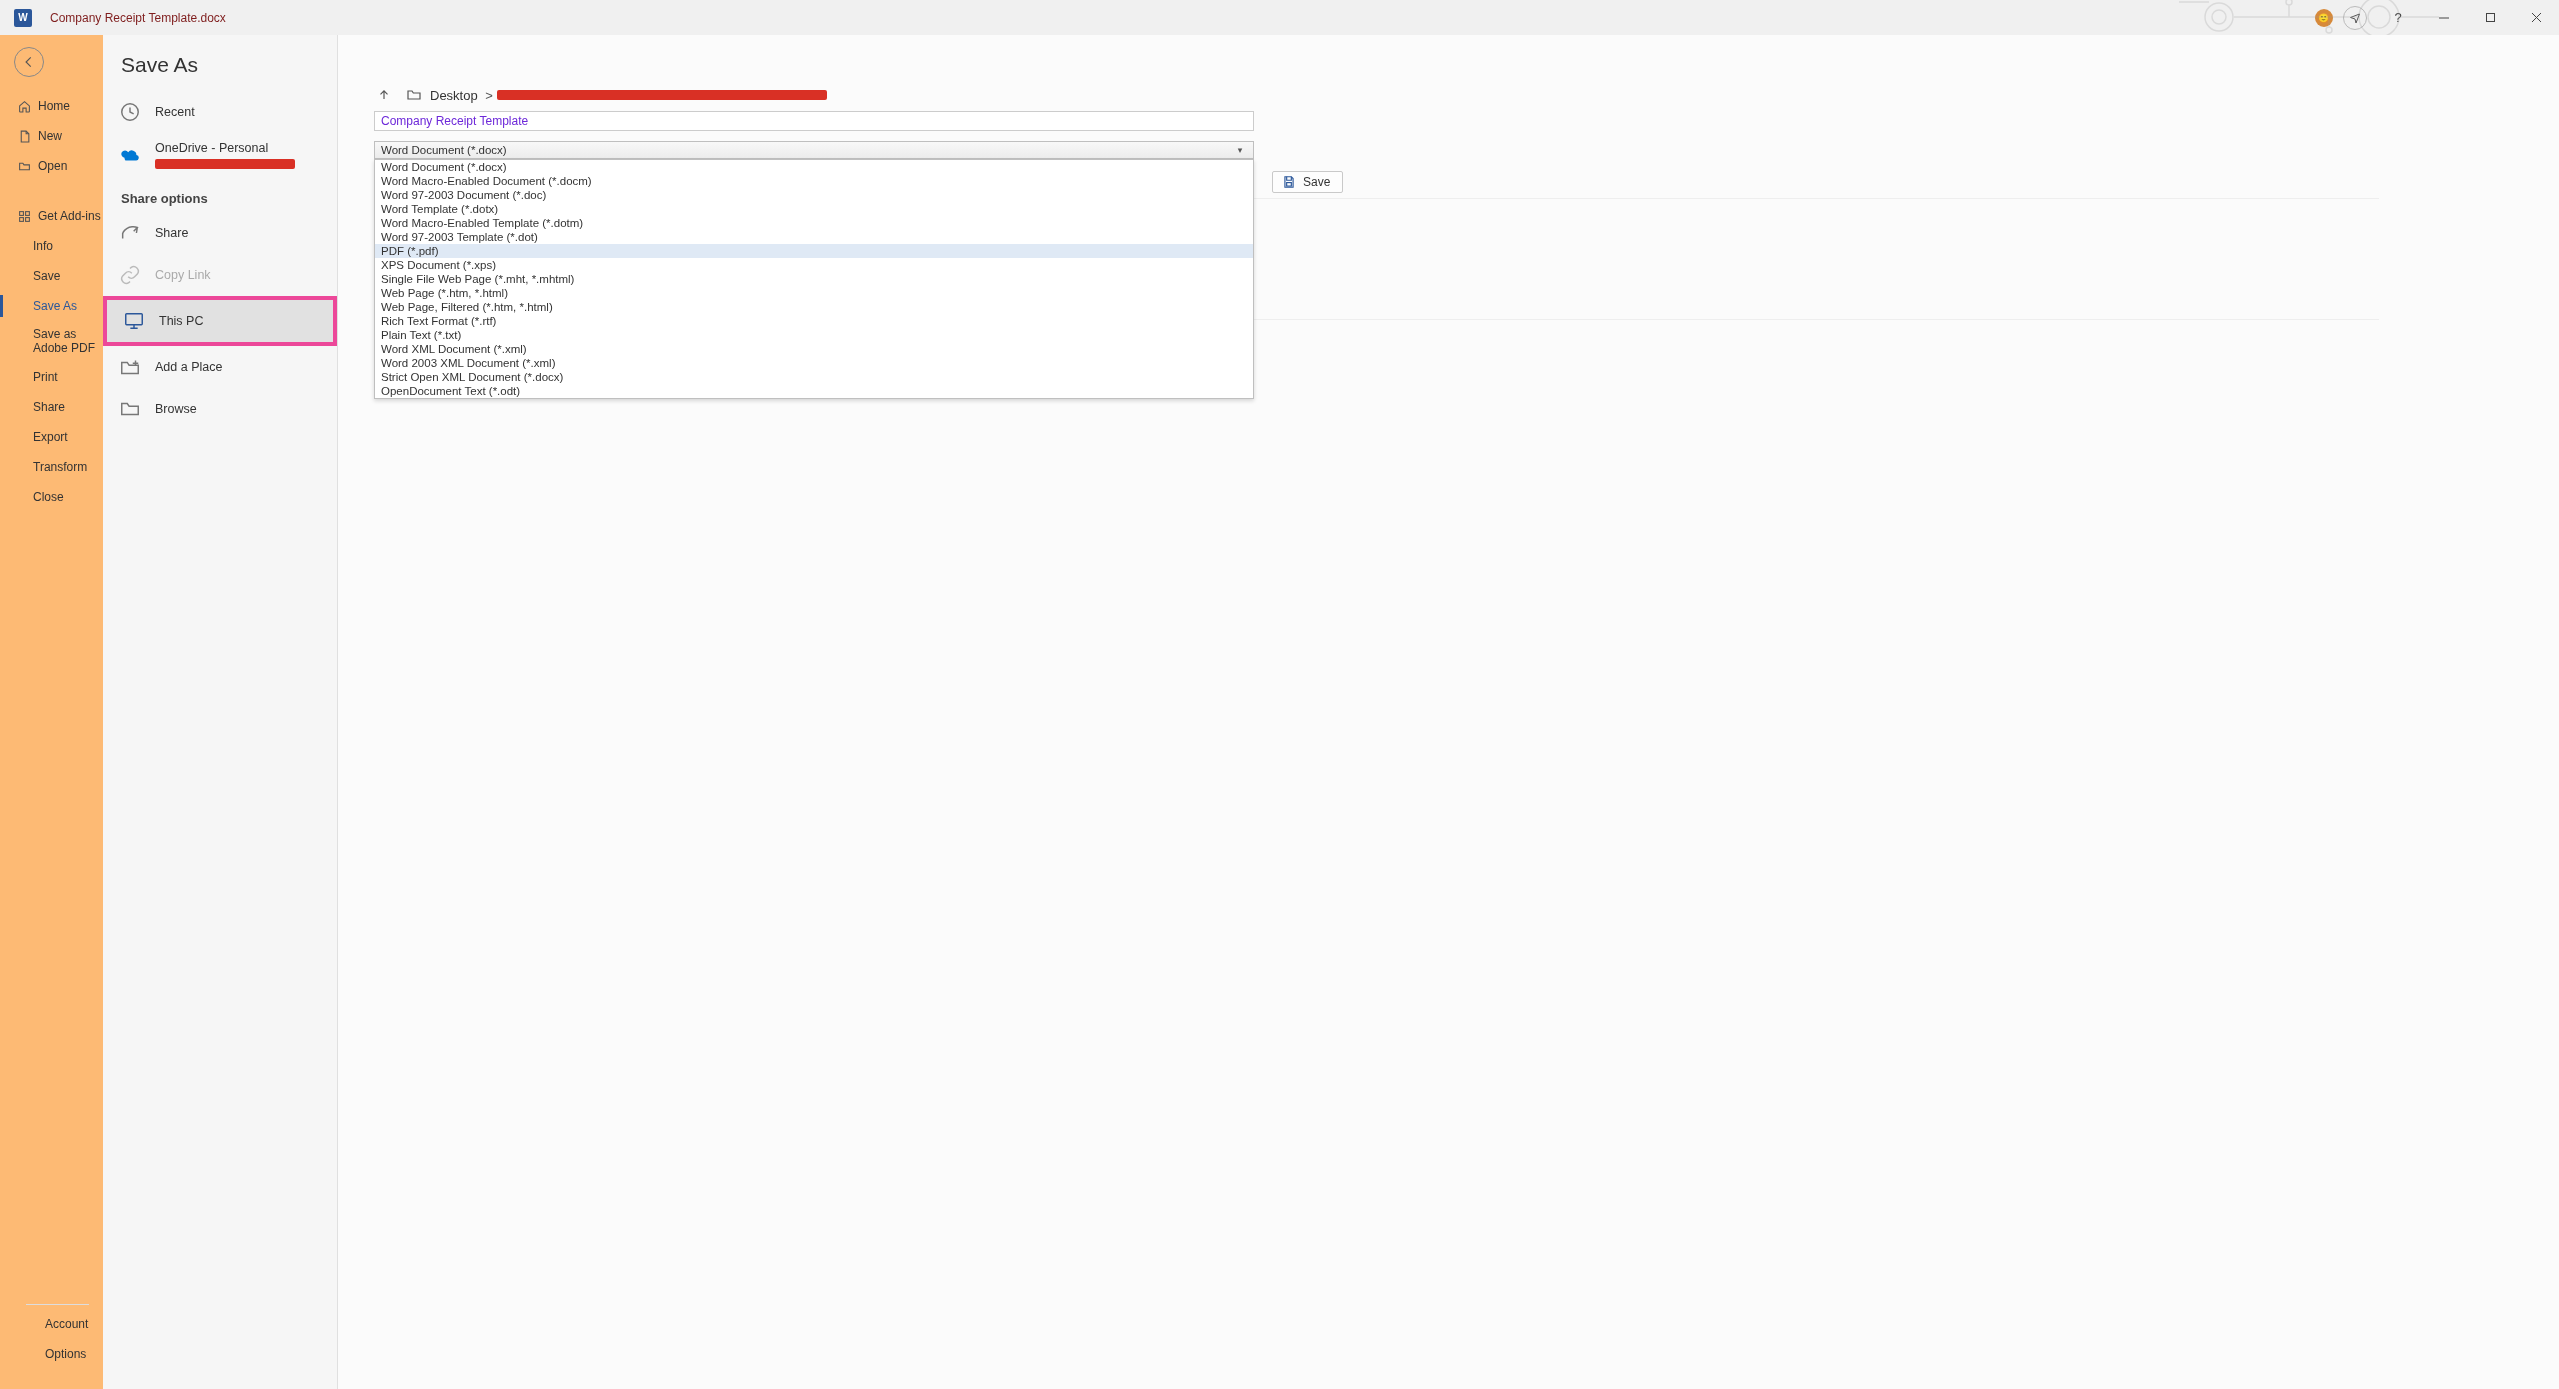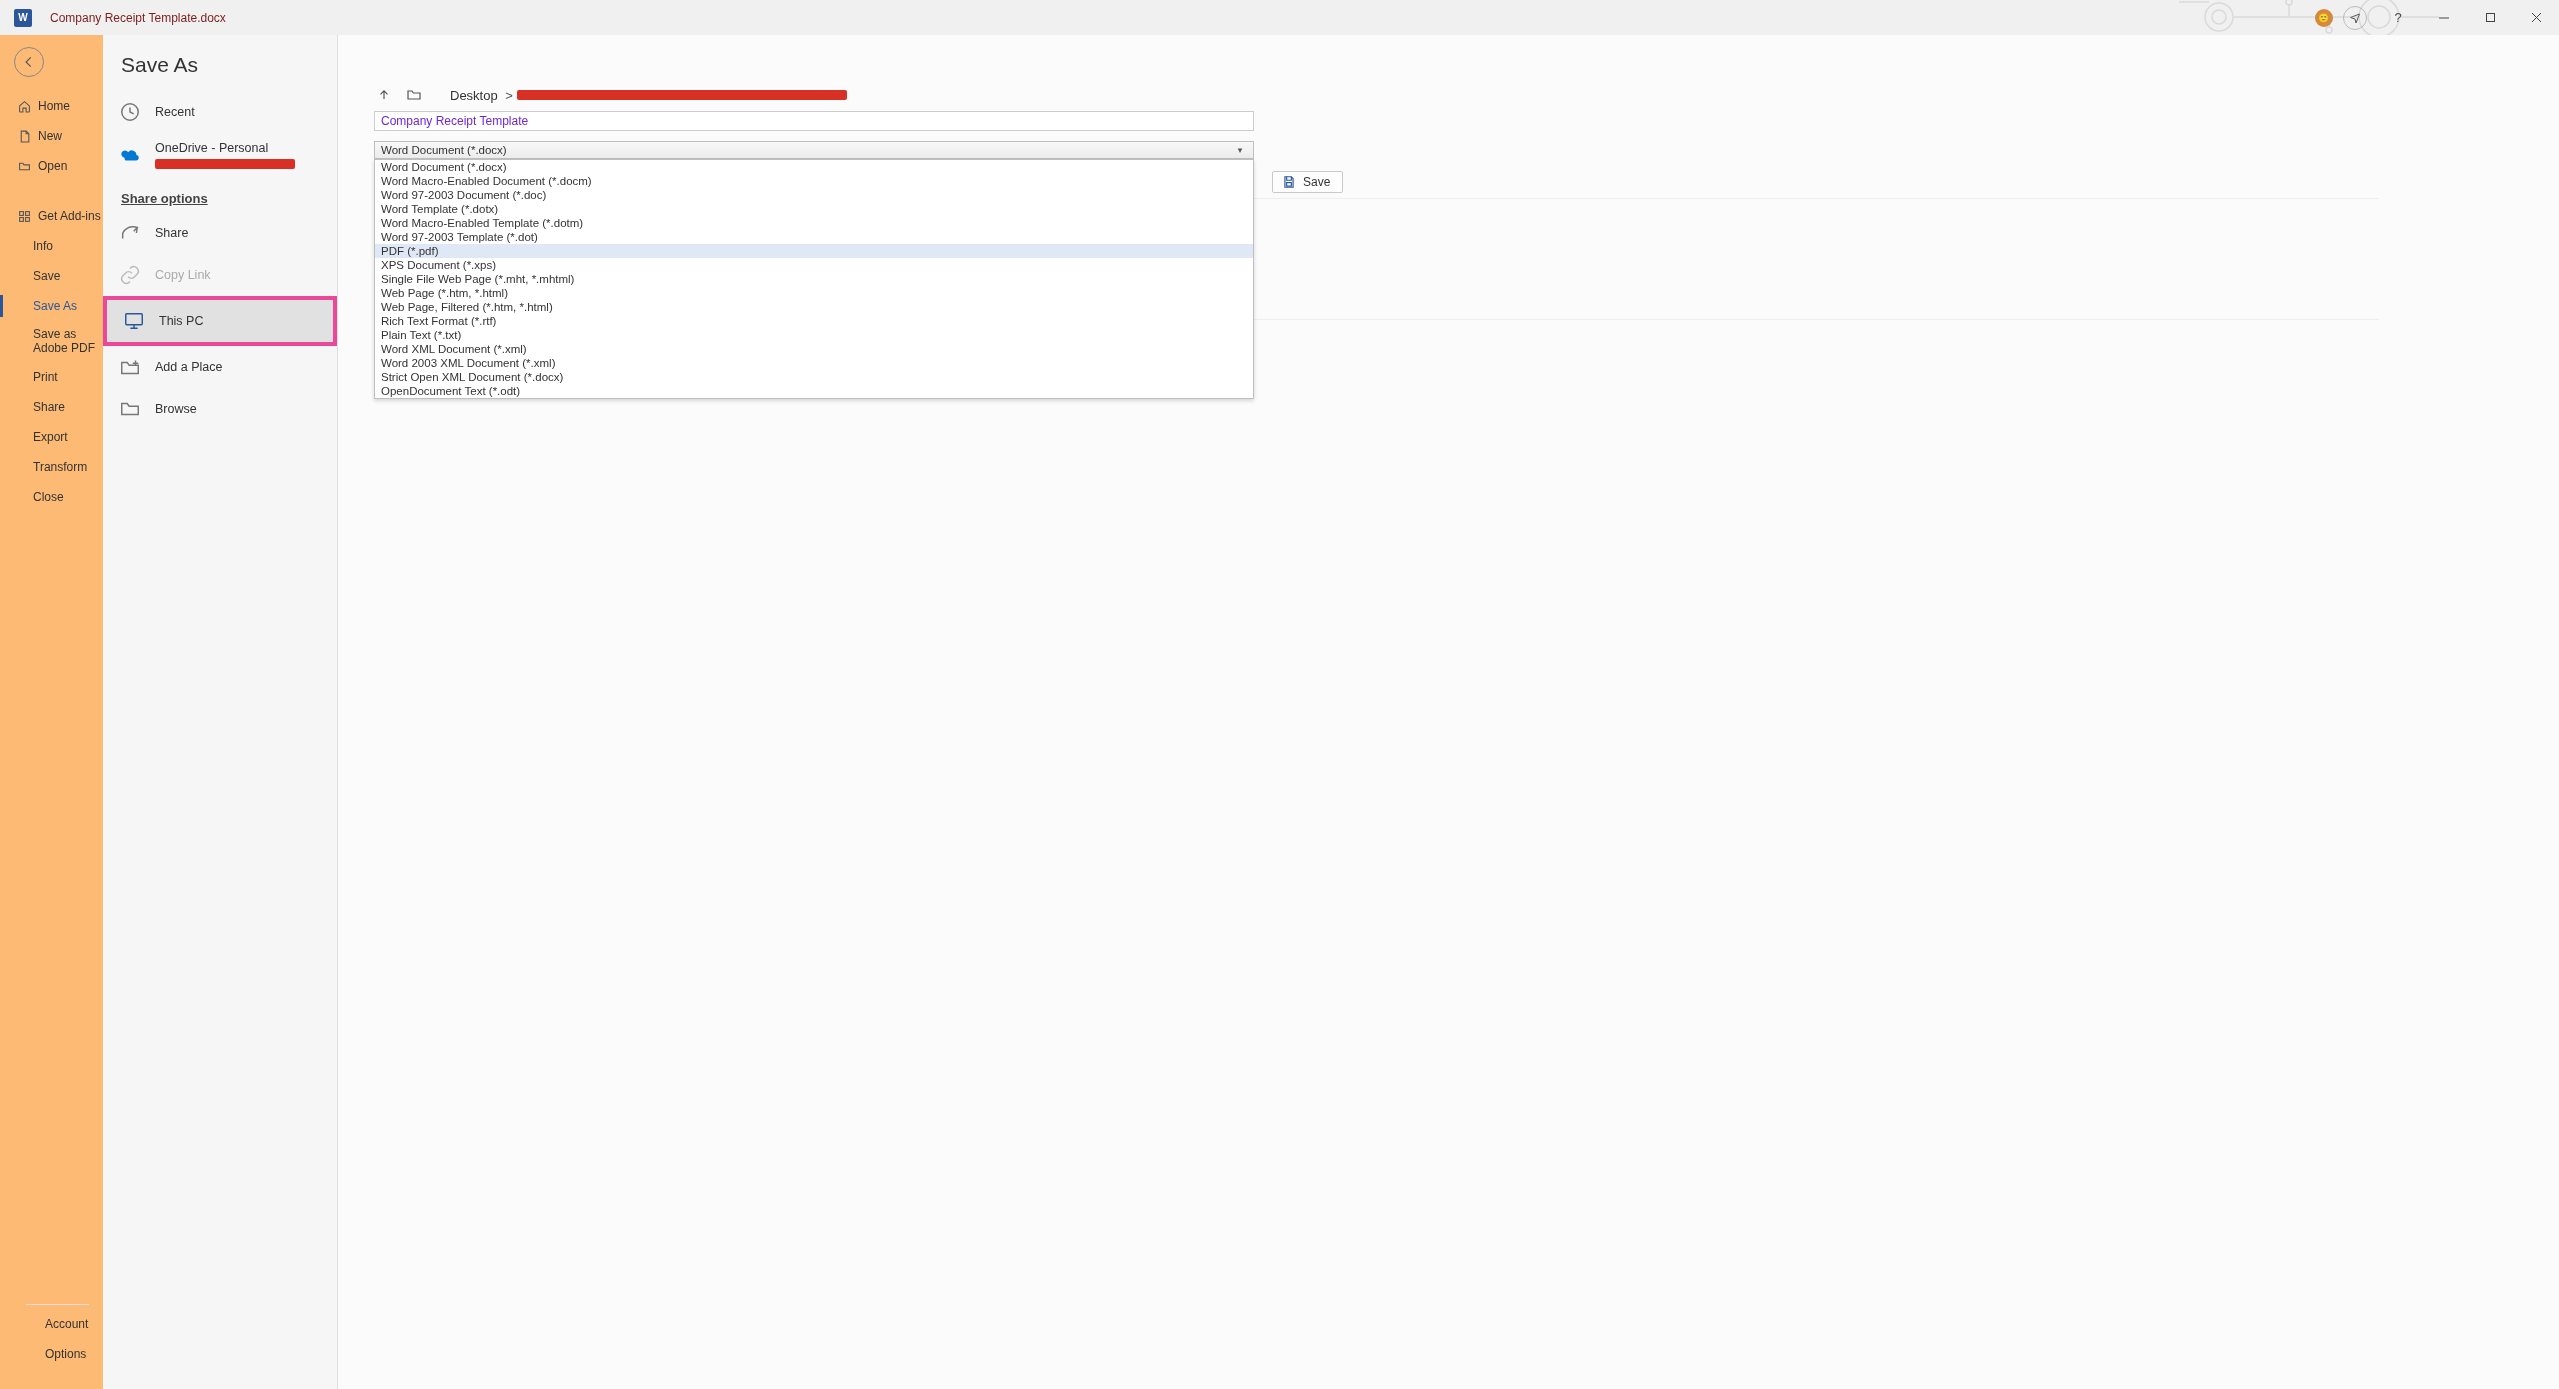--- a/index.html
+++ b/index.html
@@ -119,21 +119,20 @@
 }
 .place .place-ico.onedrive { color: #0078d4; }
 .place .place-labels { display: flex; flex-direction: column; }
 .place .place-title { font-size: 12.5px; color: #333; }
 .place .place-sub { height: 10px; margin-top: 4px; background: #d93025; width: 140px; border-radius: 2px; }
 .place.disabled { color: #aaa; cursor: default; }
 .place.disabled .place-ico { color: #bbb; }
 .section-label {
   font-size: 13px; font-weight: 600; color: #444;
   padding: 14px 0 6px 18px;
-  text-decoration: underline;
 }
 
 
 .mainpane {
   flex: 1;
   background: #fbfbfb;
   padding: 50px 40px 0 36px;
   position: relative;
   overflow: hidden;
 }
@@ -143,21 +142,21 @@
   font-size: 13px; color: #444;
 }
 .path-row .up-arrow {
   width: 20px; height: 20px; display: flex; align-items:center; justify-content:center;
   margin-right: 10px; cursor: pointer; color:#555;
 }
 .path-row .folder-ico {
   width: 20px; height: 20px; display: flex; align-items:center; justify-content:center;
   margin-right: 6px; color:#555;
 }
-.path-row .crumb-label { color:#333;margin-left:20px; }
+.path-row .crumb-label { color:#333; }
 .path-row .crumb-sep { margin: 0 4px; color:#555; }
 .path-row .redact { height: 10px; width: 330px; background:#d93025; border-radius:2px; }
 
 .filename-input {
   width: 880px; height: 20px;
   border: 1px solid #ccc;
   background: #fff;
   font-size: 12px;
   padding: 1px 6px;
   color: #6d28d9;

